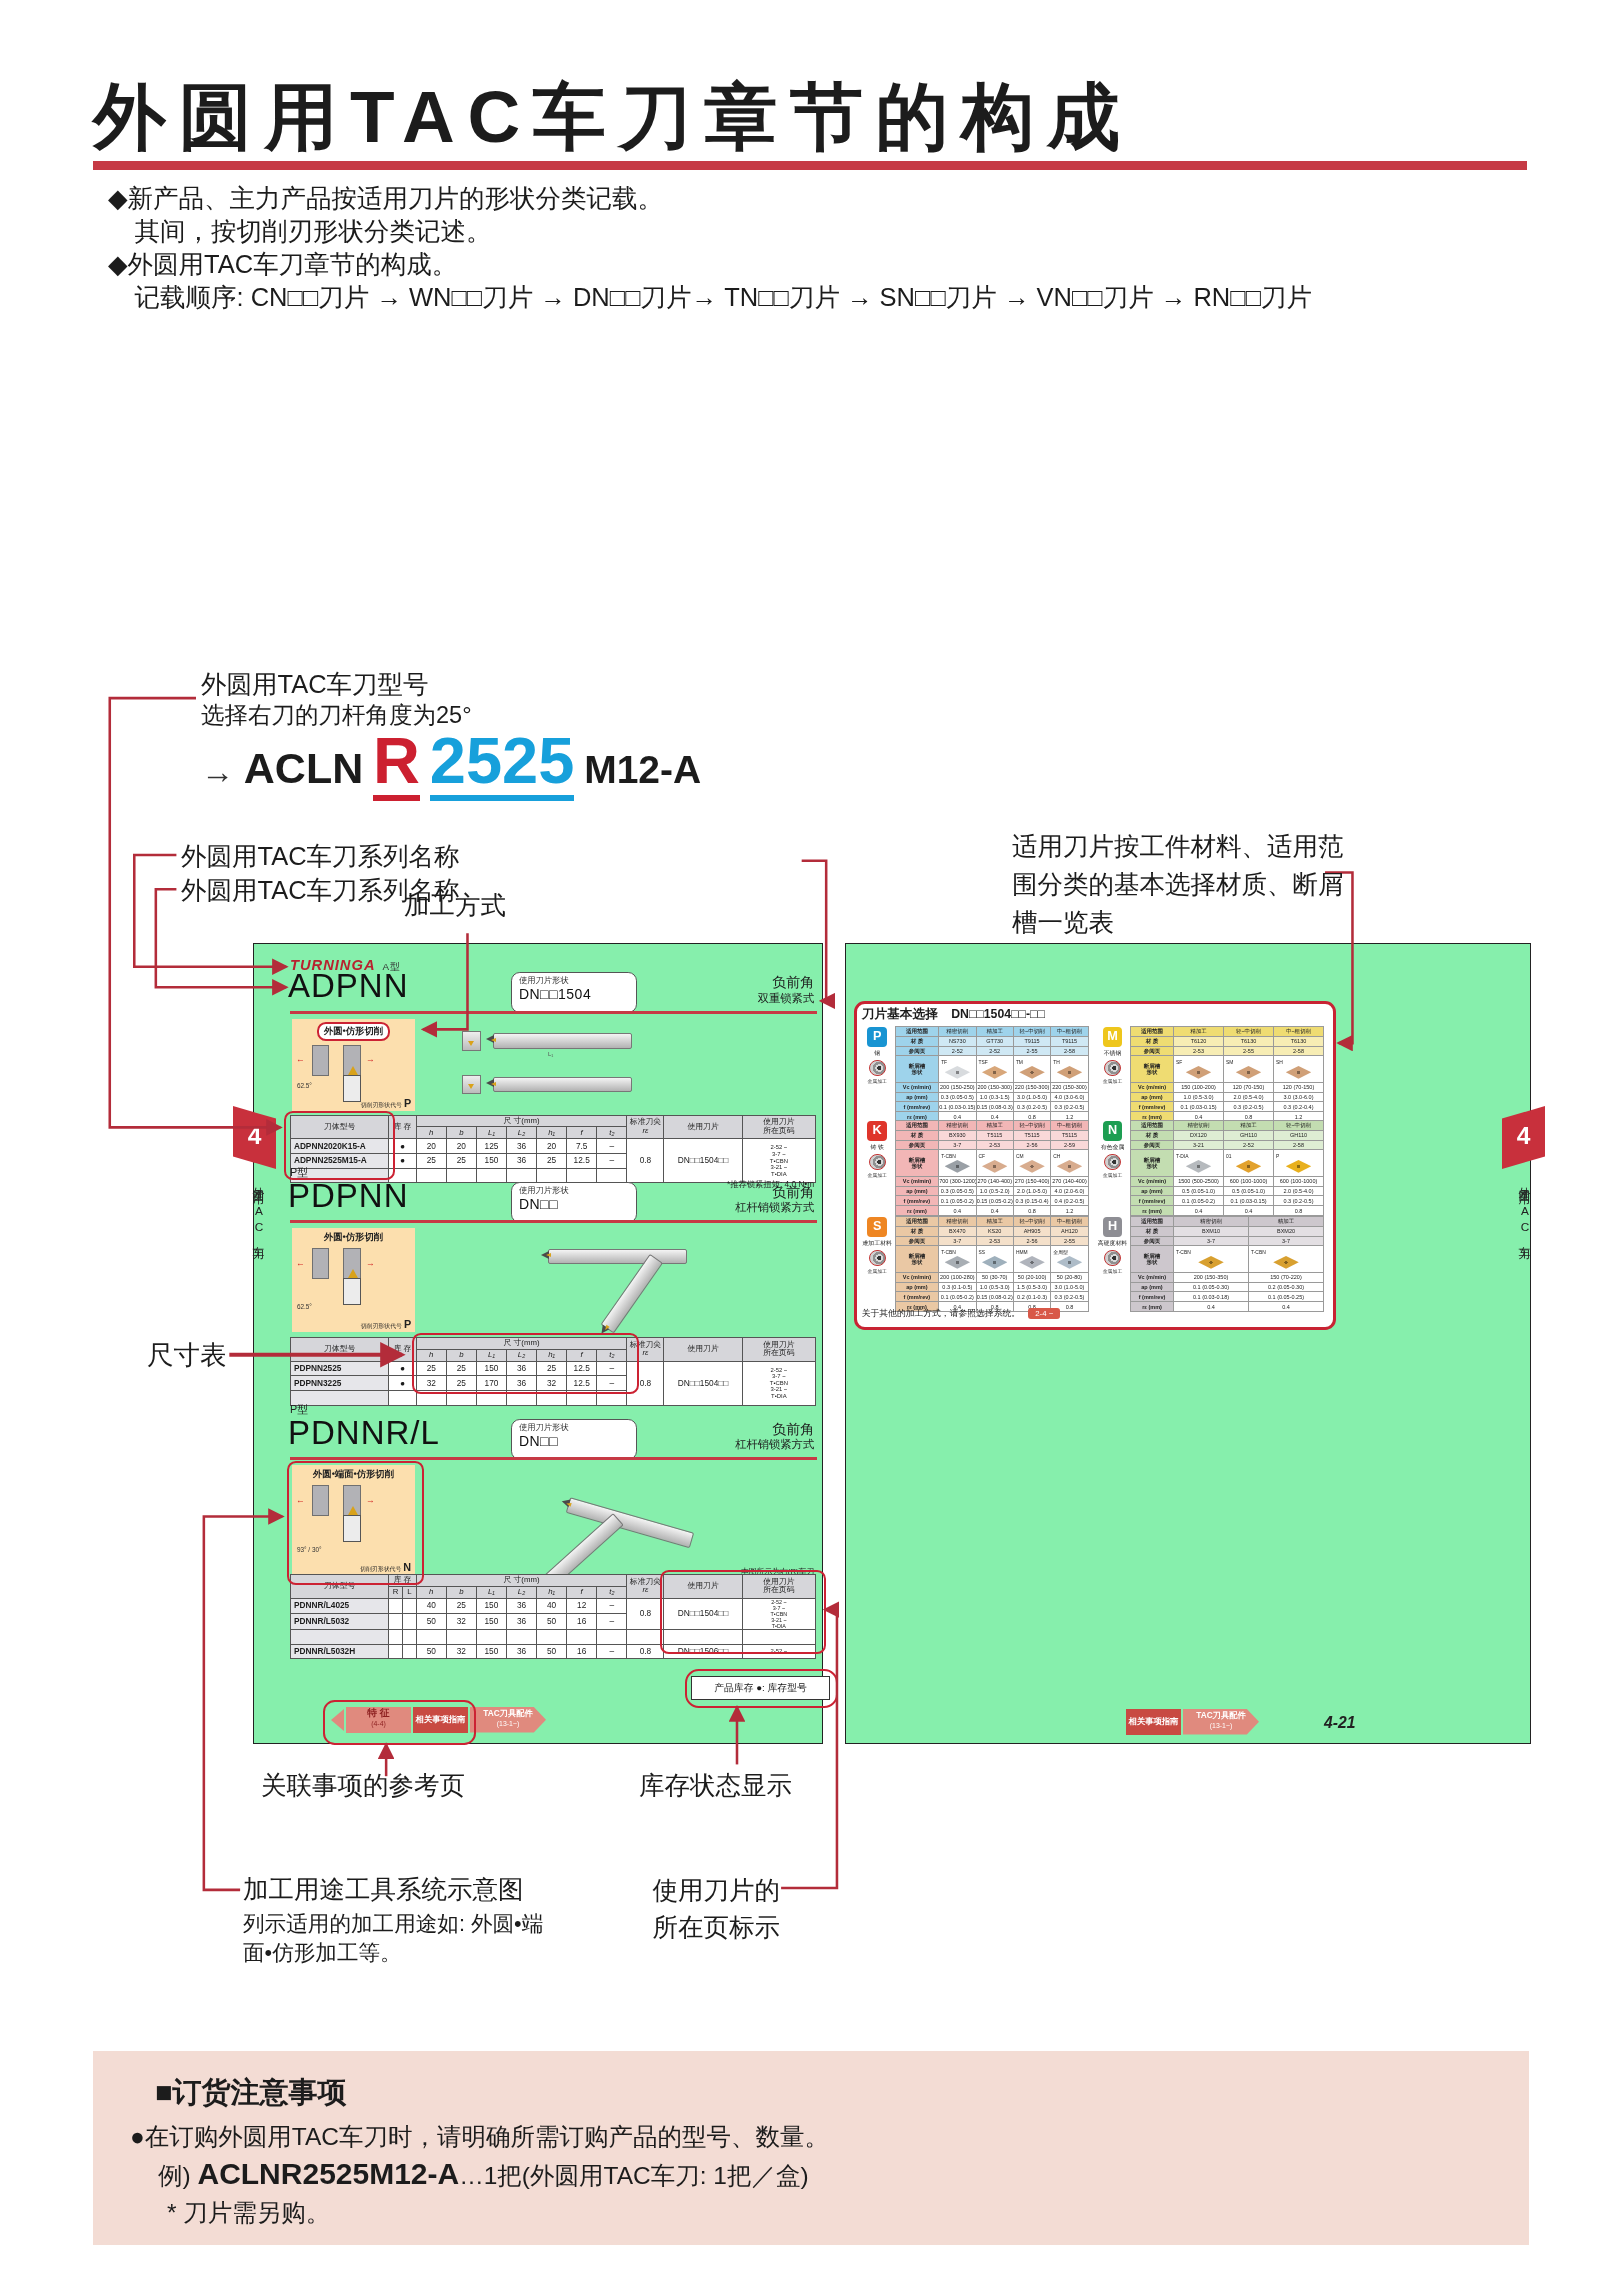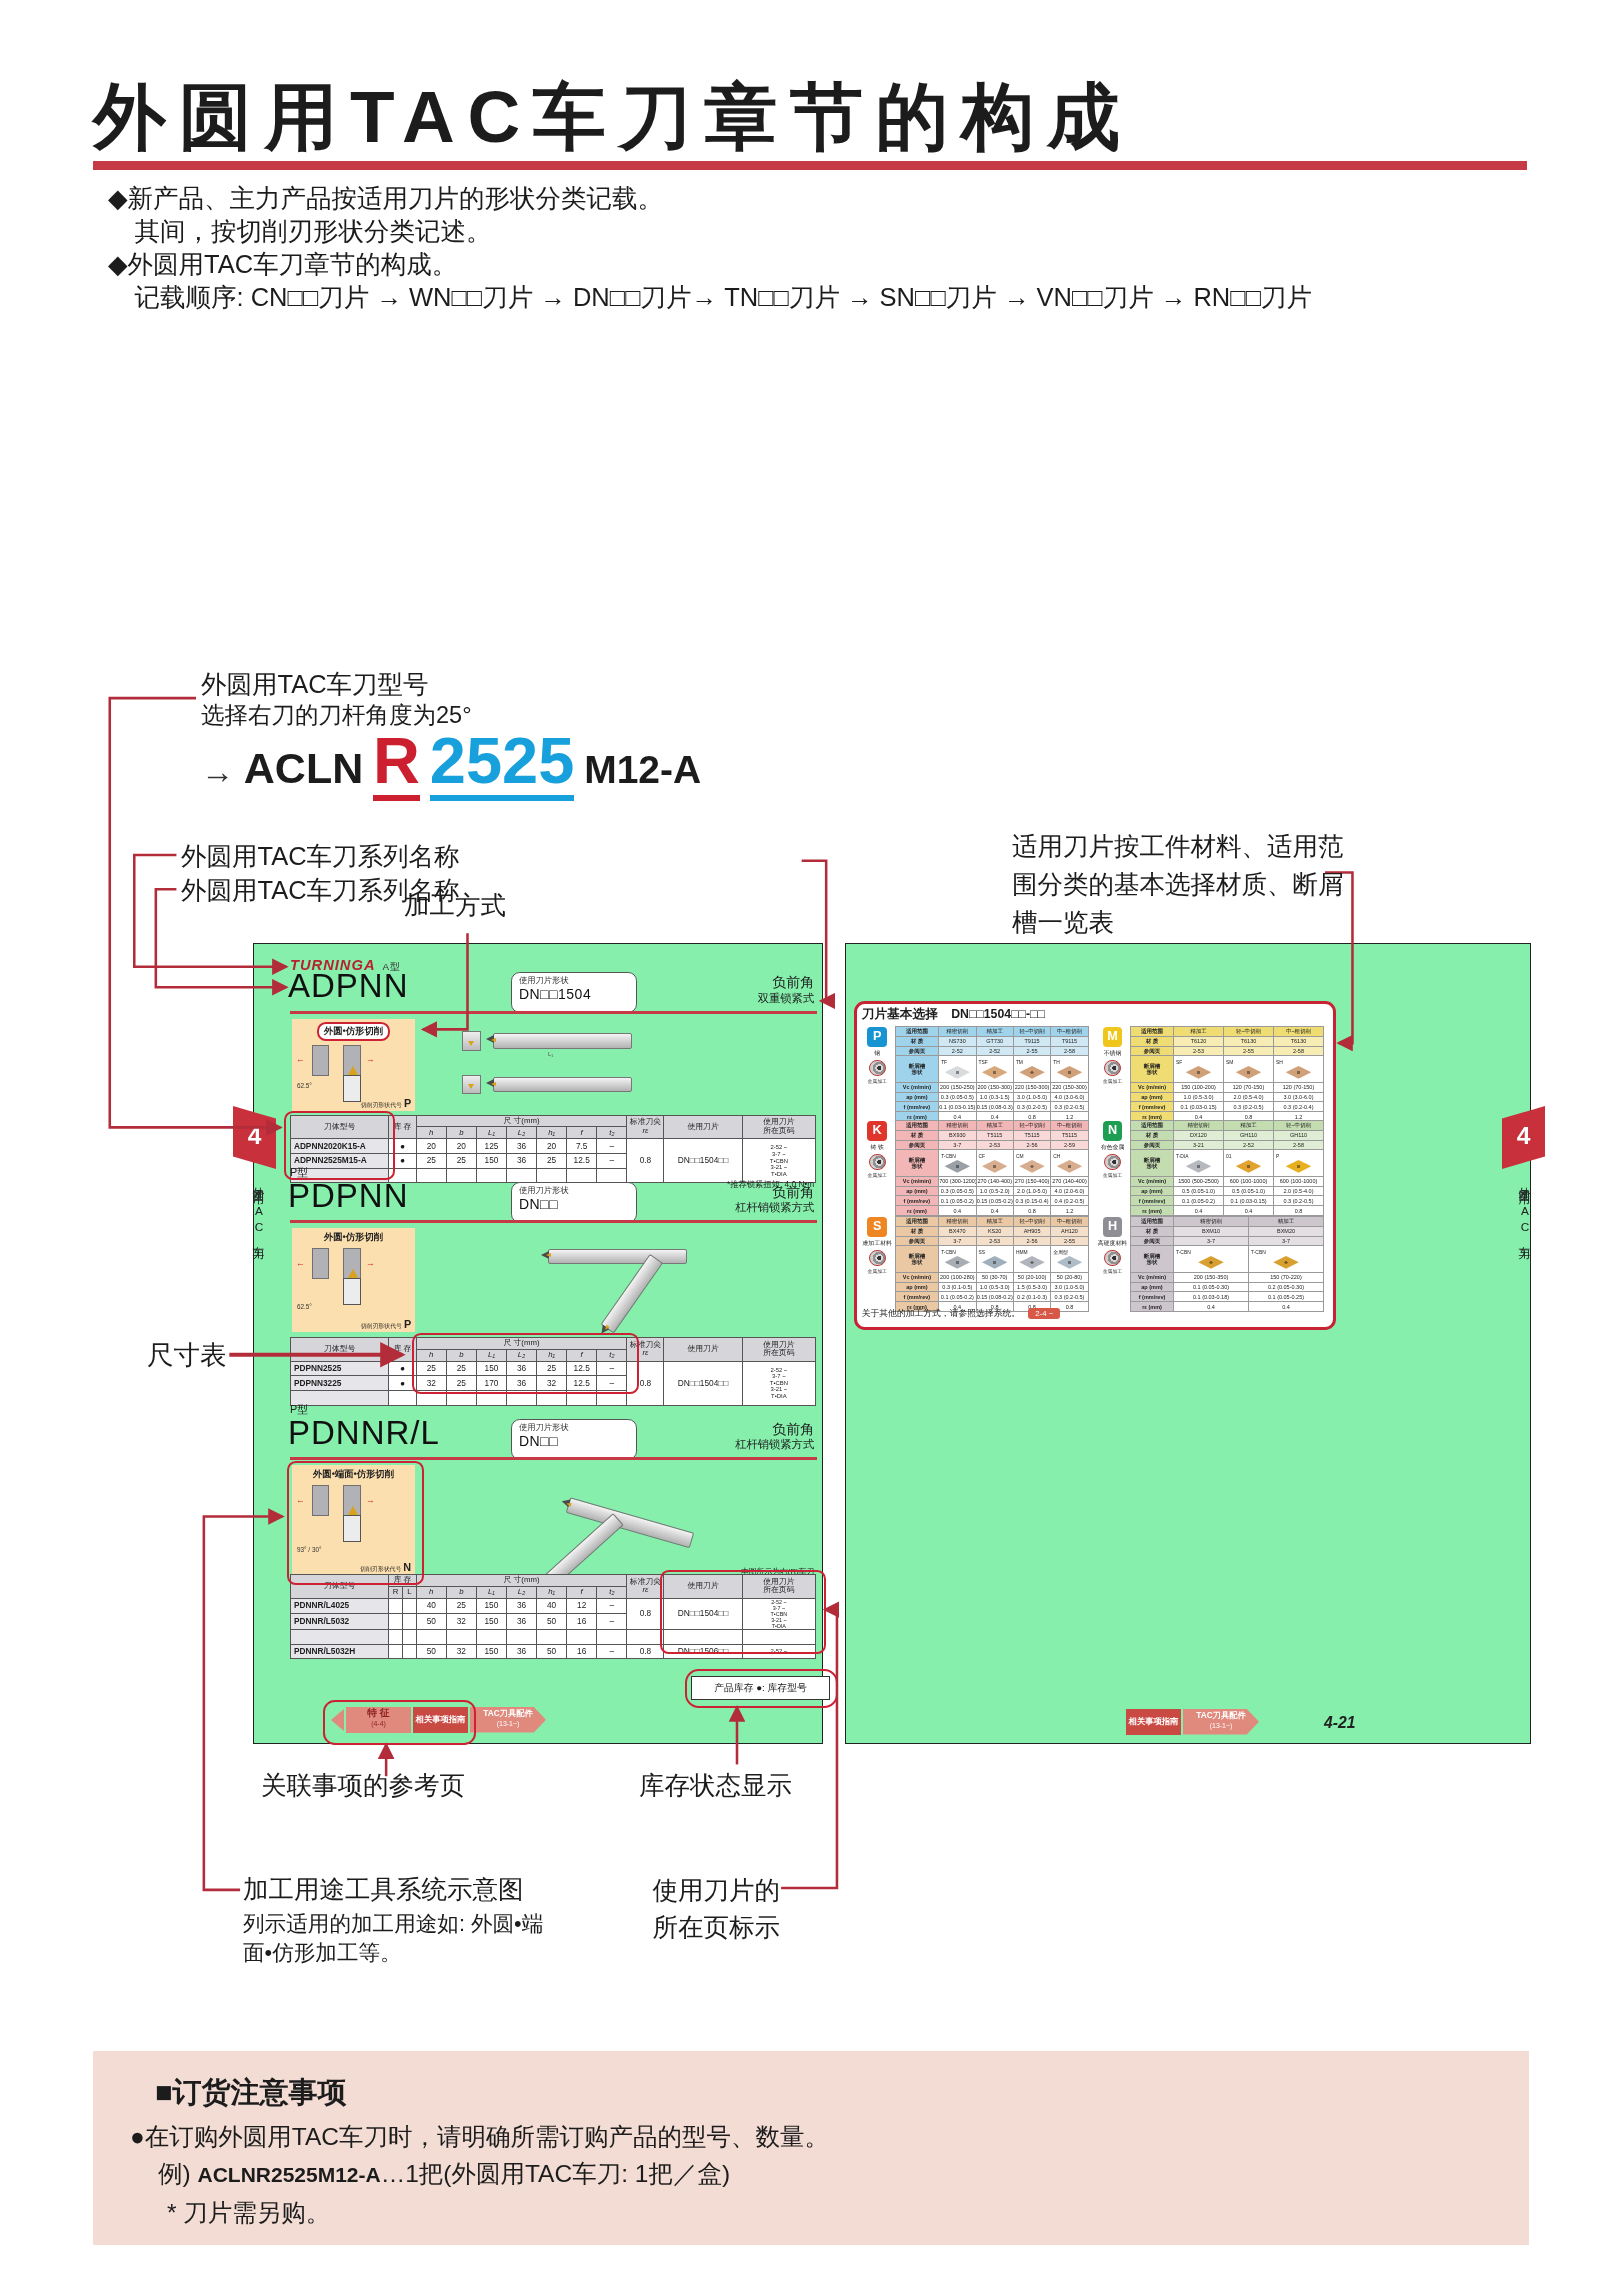--- a/index.html
+++ b/index.html
@@ -110,21 +110,21 @@
   .chip{display:block;width:25.5px;height:12.7px;margin:1px auto 0;clip-path:polygon(50% 0,100% 50%,50% 100%,0 50%);}
   .rp-footnote{position:absolute;left:15.7px;top:364px;font-size:8.8px;white-space:nowrap;}
   .fn-link{display:inline-block;background:#d85848;color:#fff;font-size:7.8px;padding:1px 6.9px;border-radius:2.9px;margin-left:5.9px;}
   
   #connectors{position:absolute;left:0;top:0;z-index:6;pointer-events:none;}
   
   #order-box{left:93px;top:2051px;width:1436px;height:194px;background:#f3dcd4;z-index:1;}
   #ob-heading{position:absolute;left:62px;top:21.6px;font-size:29px;font-weight:bold;}
   #ob-line1{position:absolute;left:37px;top:69px;font-size:24.5px;}
   #ob-line2{position:absolute;left:65px;top:106px;font-size:24.5px;}
-  #ob-line2 b{font-size:21px;}
+  #ob-line2 b{font-size:30px;}
   #ob-line3{position:absolute;left:74px;top:145px;font-size:24.5px;}
 </style>
 </head>
 <body>
 
 <div id="sheet">
 
   <div class="abs" id="page-title">外圆用TAC车刀章节的构成</div>
   <div class="abs" id="red-bar"></div>
   <div class="abs" id="intro-bullets">

